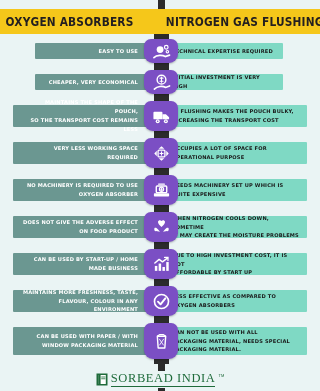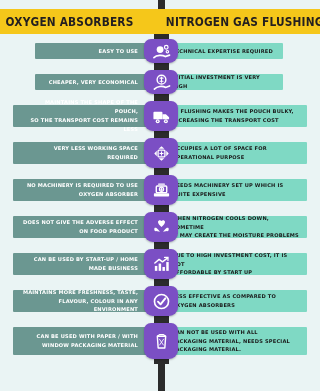--- a/index.html
+++ b/index.html
@@ -316,14 +316,27 @@
       <div class="spine-cap" style="top: 207px;"></div>
       <div class="spine-cap" style="top: 240px;"></div>
       <div class="spine-cap" style="top: 244px;"></div>
       <div class="spine-cap" style="top: 277px;"></div>
       <div class="spine-cap" style="top: 281px;"></div>
       <div class="spine-cap" style="top: 314px;"></div>
       <div class="spine-cap" style="top: 318px;"></div>
       <div class="spine-cap" style="top: 357px;"></div>
     </div>
 
+  <div class="footer">
+    <div class="footer-inner">
+      <svg class="logo-mark" viewBox="0 0 12 13">
+        <rect x="0.5" y="0.5" width="11" height="12" fill="#1f6b3b"></rect>
+        <rect x="2.2" y="2" width="7.6" height="9" fill="#ffffff"></rect>
+        <rect x="2.2" y="2" width="2.4" height="9" fill="#1f6b3b"></rect>
+        <rect x="5.2" y="3.6" width="4.2" height="0.8" fill="#1f6b3b"></rect>
+        <rect x="5.2" y="5.4" width="4.2" height="0.8" fill="#1f6b3b"></rect>
+      </svg>
+      <span class="brand">SORBEAD INDIA</span>
+      <span class="tm">TM</span>
+    </div>
+  </div>
 
 </div>
 
 </body></html>

